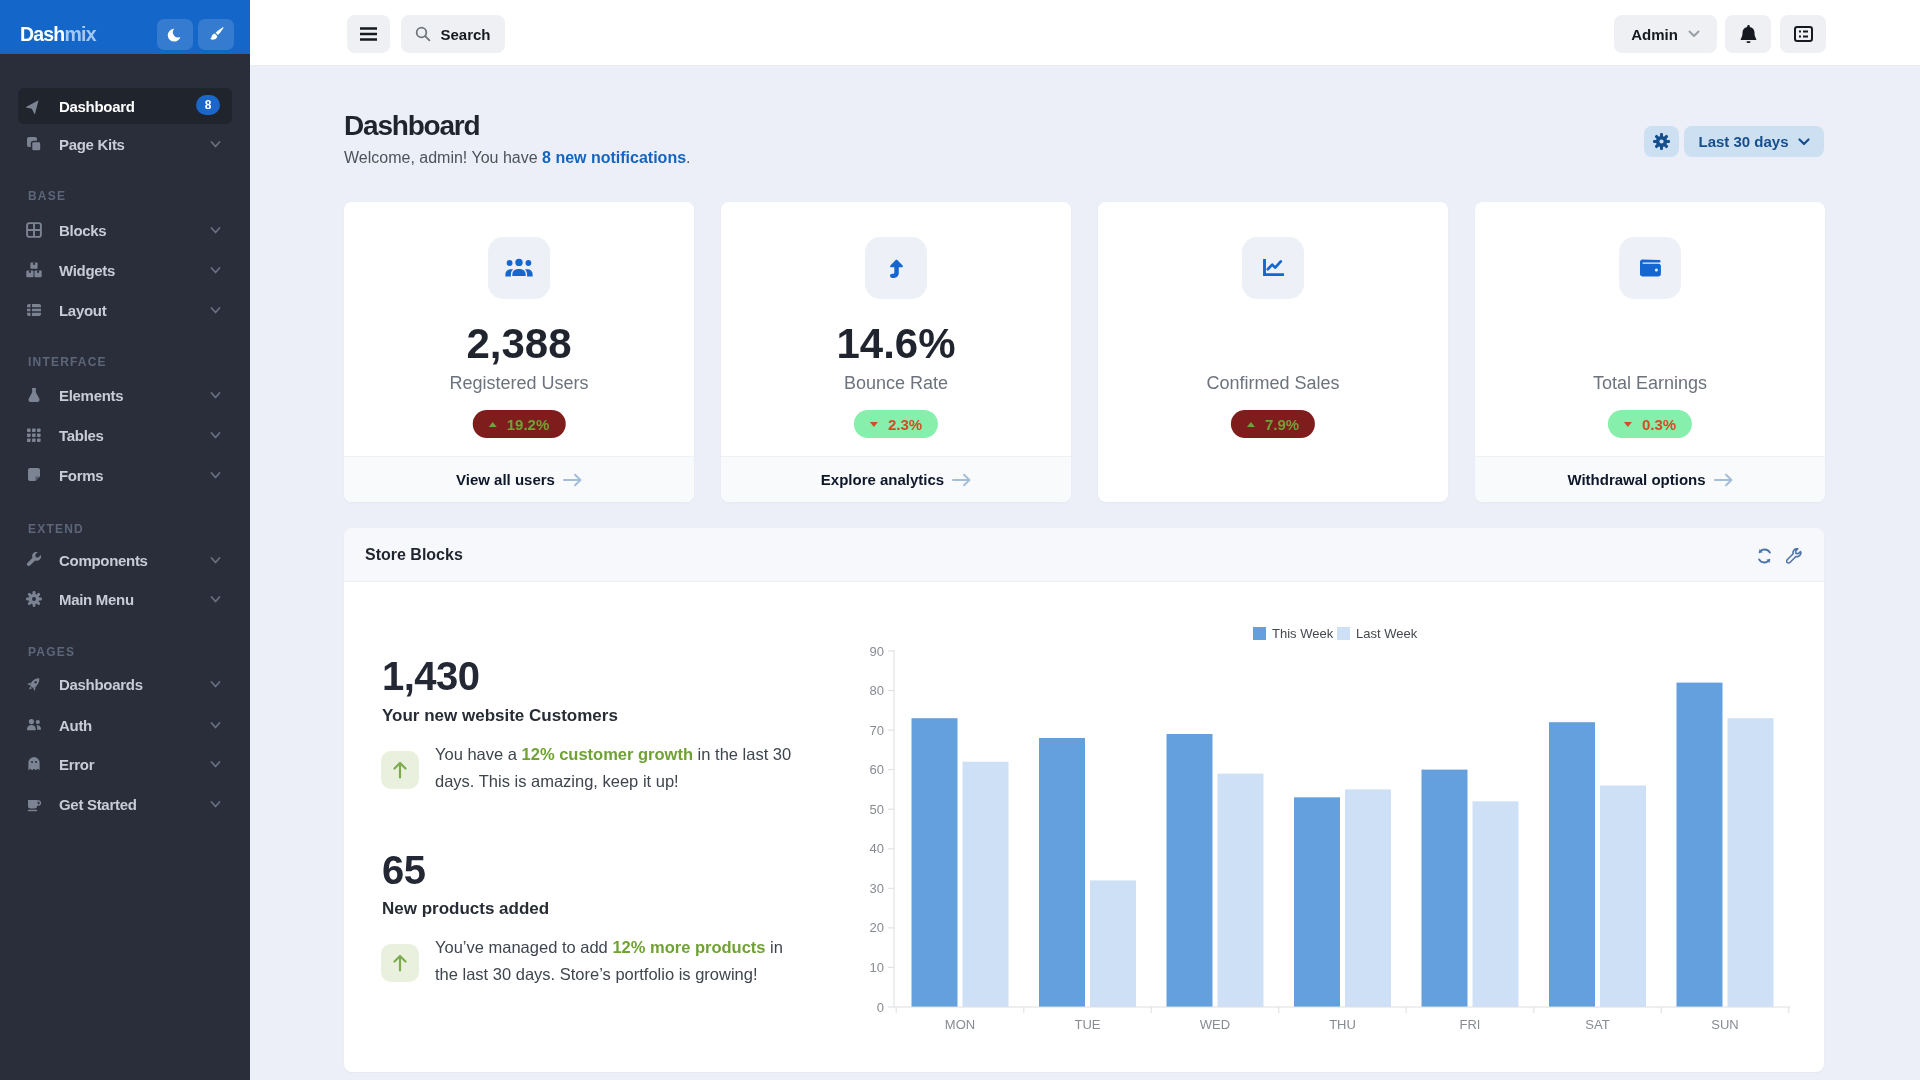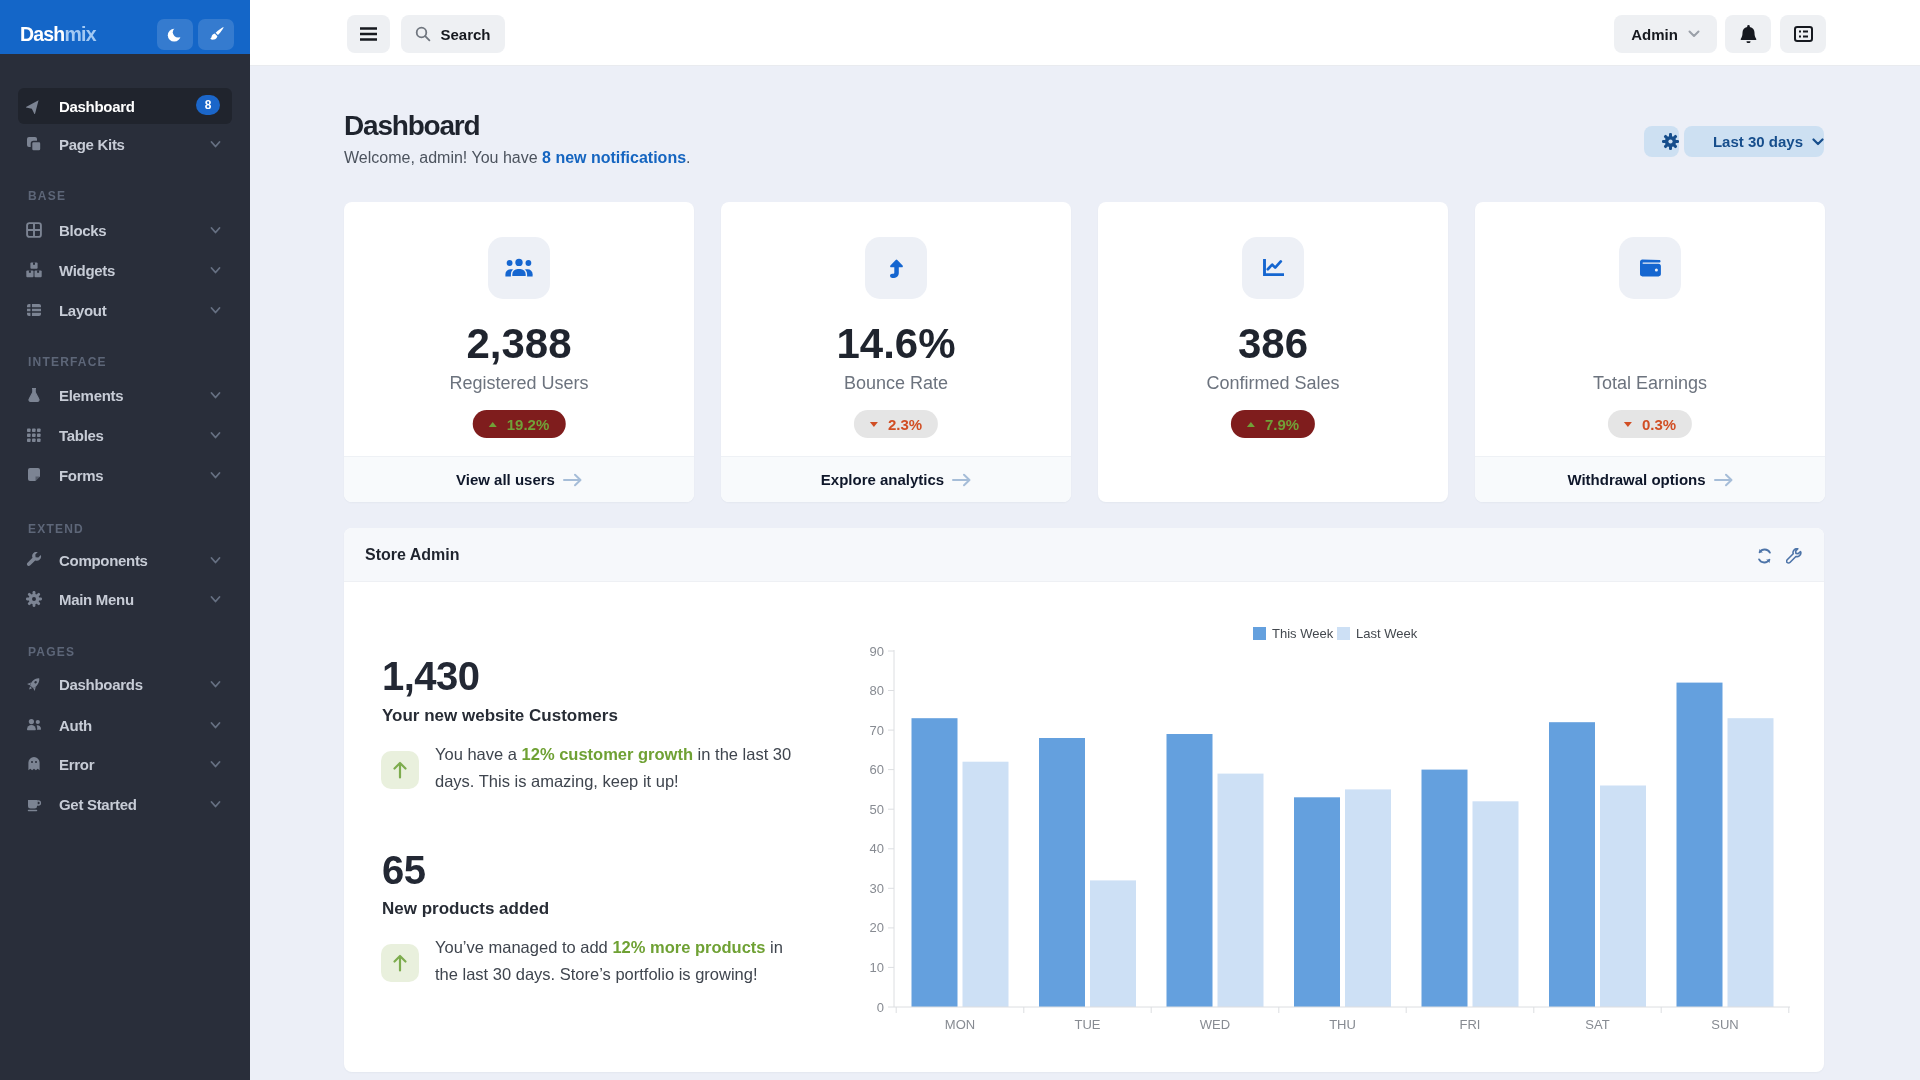--- a/index.html
+++ b/index.html
@@ -16,29 +16,29 @@
 .navitem.active { background:#20242d; border-radius:6px; color:#fff; }
 .sechead { position:absolute; left:28px; font-size:12px; font-weight:bold; letter-spacing:1.2px; color:#5d6678; }
 .badge8 { position:absolute; right:12px; top:7px; background:#1b66c9; color:#fff; font-size:12px; font-weight:bold; border-radius:11px; padding:4px 9px; line-height:1; }
 
 #topbar { position:absolute; left:250px; top:0; width:1670px; height:66px; background:#fff; border-bottom:1px solid #e9ebef; }
 .tbtn { position:absolute; top:15px; height:38px; background:#eef0f3; border-radius:8px; display:flex; align-items:center; justify-content:center; color:#16191f; font-size:15px; font-weight:bold; }
 
 #h1t { position:absolute; left:344px; top:110px; letter-spacing:-1.2px; font-size:28px; font-weight:bold; color:#1f242e; }
 #sub { position:absolute; left:344px; top:149px; font-size:16px; color:#4c535e; }
 #sub a { color:#1565c0; font-weight:bold; text-decoration:none; }
-.bluebtn { position:absolute; height:31px; background:#cde0f2; border-radius:8px; display:flex; align-items:center; justify-content:flex-end; color:#174e8c; font-size:15px; font-weight:bold; }
+.bluebtn { position:absolute; height:31px; background:#cde0f2; border-radius:8px; display:flex; align-items:center; justify-content:center; color:#174e8c; font-size:15px; font-weight:bold; }
 
 .card { position:absolute; top:202px; width:350px; height:300px; background:#fff; border-radius:8px; box-shadow:0 1px 2px rgba(30,40,60,.04); }
 .itile { position:absolute; left:144px; top:35px; width:62px; height:62px; background:#edf0f6; border-radius:15px; display:flex; align-items:center; justify-content:center; }
 .cnum { position:absolute; left:0; top:118px; width:100%; text-align:center; font-size:42px; font-weight:bold; color:#1f242e; }
 .clab { position:absolute; left:0; top:171px; width:100%; text-align:center; font-size:18px; color:#6c737e; }
 .pill { position:absolute; top:208px; left:50%; transform:translateX(-50%); height:28px; border-radius:14px; display:flex; align-items:center; font-size:15px; font-weight:bold; padding:0 16px; }
 .pill.up { background:#7f1d1d; color:#71a138; }
-.pill.down { background:#e5e5e5; color:#d14e24; }
+.pill.down { background:#86efac; color:#d14e24; }
 .caret-up { width:0; height:0; border-left:4.5px solid transparent; border-right:4.5px solid transparent; border-bottom:5.5px solid #71a138; margin-right:10px; }
 .caret-dn { width:0; height:0; border-left:4.5px solid transparent; border-right:4.5px solid transparent; border-top:5.5px solid #d14e24; margin-right:10px; }
 .cfoot { position:absolute; left:0; top:254px; width:100%; height:46px; background:#f8fafc; border-top:1px solid #eef1f5; border-radius:0 0 8px 8px; display:flex; align-items:center; justify-content:center; }
 .cfoot span { color:#0f172a; font-size:15px; font-weight:bold; }
 .cfoot svg { margin-left:8px; }
 
 #panel { position:absolute; left:344px; top:528px; width:1480px; height:544px; background:#fff; border-radius:8px; box-shadow:0 1px 2px rgba(30,40,60,.04); }
 #phead { position:absolute; left:0; top:0; width:100%; height:54px; background:#f6f8fb; border-radius:8px 8px 0 0; border-bottom:1px solid #eef0f4; }
 #ptitle { position:absolute; left:21px; top:18px; font-size:16px; font-weight:bold; color:#1f242e; }
 .stat-big { position:absolute; font-size:40px; font-weight:bold; color:#232834; letter-spacing:-.5px; }
@@ -298,21 +298,20 @@
       </svg>
     </div>
   </div>
 <div class="card" style="left:1098px;">
     <div class="itile">
       <svg width="21" height="18" viewBox="0 0 21 18">
         <path d="M1.5 .6v15h19" fill="none" stroke="#1566d0" stroke-width="2.9" stroke-linecap="round"></path>
         <path d="M4.8 10.2 9.2 5.6l3 3 5.6-6.2" fill="none" stroke="#1566d0" stroke-width="2.7" stroke-linecap="round" stroke-linejoin="round"></path>
       </svg>
     </div>
-    <div class="cnum">386</div>
     <div class="clab">Confirmed Sales</div>
     <div class="pill up"><span class="caret-up"></span>7.9%</div>
   </div>
 <div class="card" style="left:1475px;">
     <div class="itile">
       <svg width="21" height="18" viewBox="0 0 21 18">
         <path d="M2.3.4C1 .4 0 1.4 0 2.7v12.4c0 1.3 1 2.3 2.3 2.3h16.3c1.3 0 2.3-1 2.3-2.3V7c0-1.3-1-2.3-2.3-2.3H3.1a.62.62 0 0 1 0-1.24h16.2c.7 0 1.25-.55 1.25-1.25S20 .95 19.3.95z" fill="#1566d0"></path>
         <circle cx="16.4" cy="11" r="1.5" fill="#edf0f6"></circle>
       </svg>
     </div>
@@ -320,21 +319,21 @@
     <div class="pill down"><span class="caret-dn"></span>0.3%</div>
     <div class="cfoot">
       <span>Withdrawal options</span>
       <svg width="19" height="14" viewBox="0 0 19 14">
         <path d="M1 7h16M12 1.8 17.5 7 12 12.2" fill="none" stroke="#a6bdd8" stroke-width="2" stroke-linecap="round" stroke-linejoin="round"></path>
       </svg>
     </div>
   </div>
 <div id="panel">
   <div id="phead">
-    <div id="ptitle">Store Admin</div>
+    <div id="ptitle">Store Blocks</div>
     <svg style="position:absolute;left:1413px;top:20px;" width="15" height="16" viewBox="0 0 15 16">
         <path d="M12.9 4.6A6 6 0 0 0 2.6 4.2M2.1 11.4a6 6 0 0 0 10.3.4" fill="none" stroke="#4d74a8" stroke-width="1.9" stroke-linecap="round"></path>
         <path d="M2.3 1v3.6h3.6z" fill="#4d74a8"></path>
         <path d="M12.7 15V11.4H9.1z" fill="#4d74a8"></path>
       </svg>
       <svg style="position:absolute;left:1442px;top:20px;" width="16" height="16" viewBox="0 0 16 16">
         <path d="M14.9 4.9a3.9 3.9 0 0 1-5 3.6l-6 6a1.9 1.9 0 0 1-2.7-2.7l6-6a3.9 3.9 0 0 1 4.6-5l-2.2 2.3.35 2.25 2.25.35L14.5 3.7c.25.5.4 1 .4 1.2z" fill="none" stroke="#4d74a8" stroke-width="1.6" stroke-linejoin="round"></path>
       </svg>
   </div>
 

